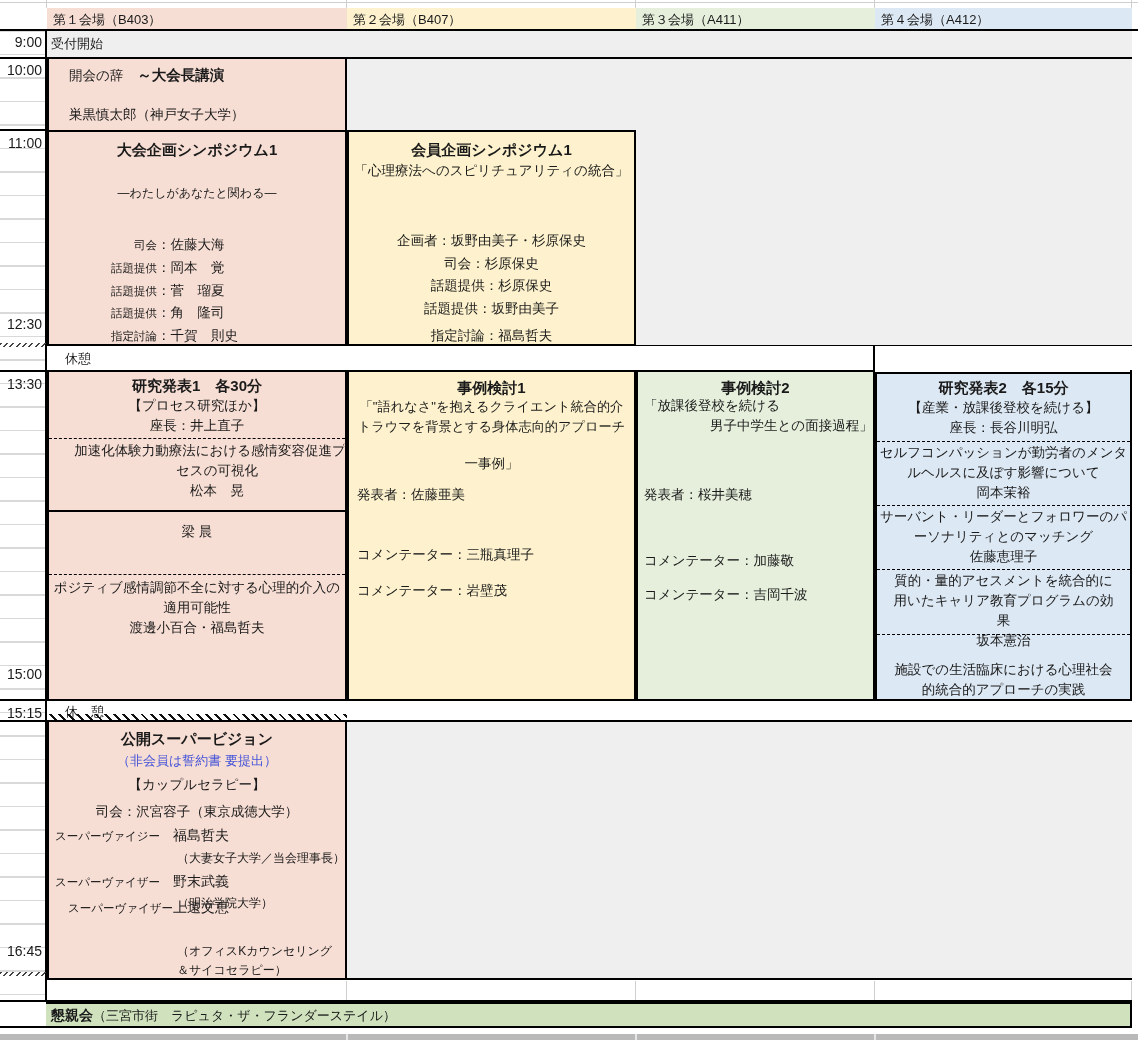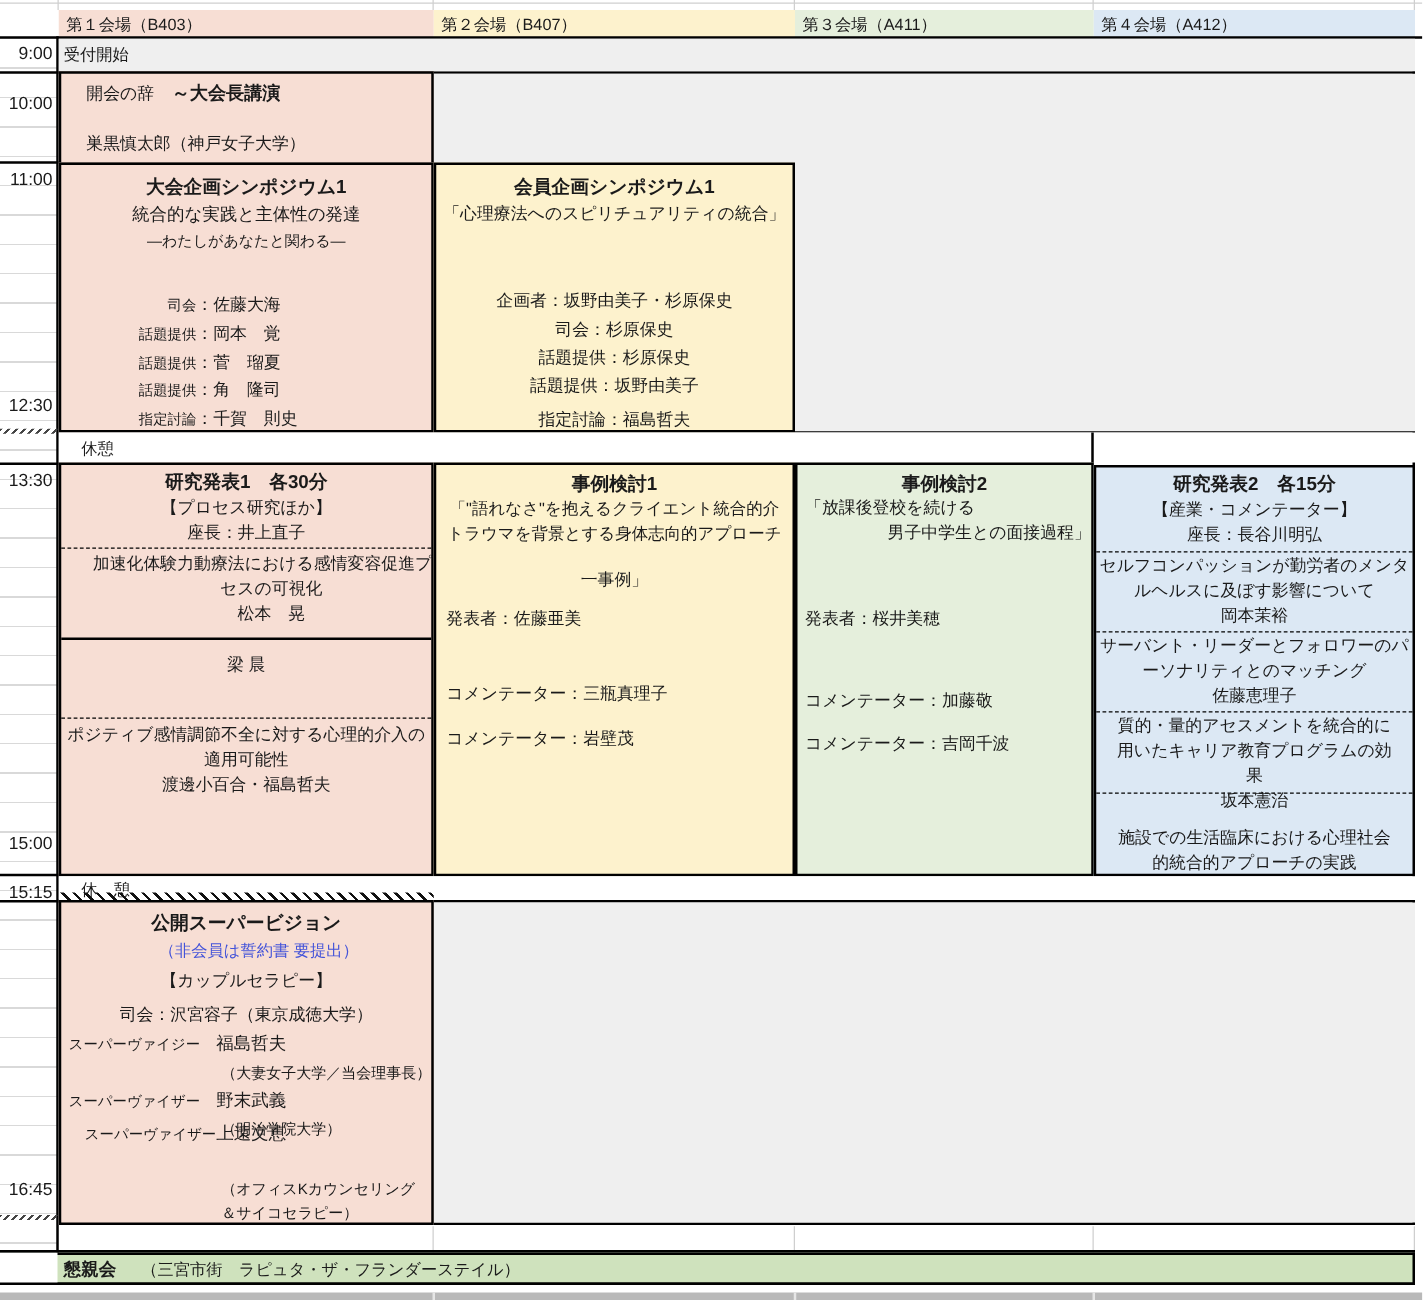--- a/index.html
+++ b/index.html
@@ -6,21 +6,21 @@
   #stage{
     position:relative;width:1138px;height:1040px;overflow:hidden;background:#ffffff;
     font-family:"Liberation Sans","DejaVu Sans",sans-serif;color:#1a1a1a;
   }
   .abs{position:absolute;box-sizing:border-box;}
   .cell{position:absolute;box-sizing:border-box;}
   .blk{position:absolute;box-sizing:border-box;border:2px solid #000;}
   .ctr{text-align:center;}
   .bold{font-weight:bold;}
   .t14{font-size:13.5px;line-height:20px;}
-  .t13{font-size:13px;line-height:19px;padding-left:20px;}
+  .t13{font-size:13px;line-height:19px;}
   .t12{font-size:12px;line-height:18px;}
   .title{font-size:15px;font-weight:bold;line-height:21px;}
   .hline{position:absolute;background:#000;}
   .gline{position:absolute;background:#cfcfcf;}
   .dashsep{border-top:1.5px dashed #000;}
   .solidsep{border-top:2px solid #000;}
   .hatch{position:absolute;background:repeating-linear-gradient(45deg,#111 0 2px,transparent 2px 6.5px);}
   .wavy{position:absolute;background:repeating-linear-gradient(135deg,#444 0 1.5px,transparent 1.5px 4.5px);}
   .timecol-grid{
     position:absolute;left:0;top:8px;width:46px;height:1026px;
@@ -47,21 +47,21 @@
   <div class="gline" style="left:874px;top:0;width:1px;height:8px;"></div>
   <div class="gline" style="left:1131px;top:0;width:1px;height:8px;"></div>
 
   <div class="cell t13" style="left:47px;top:8px;width:300px;height:22px;background:#f7ded4;padding:2px 0 0 6px;"><span>第１会場（B403）</span></div>
   <div class="cell t13" style="left:347px;top:8px;width:289px;height:22px;background:#fdf2cd;padding:2px 0 0 6px;"><span>第２会場（B407）</span></div>
   <div class="cell t13" style="left:636px;top:8px;width:239px;height:22px;background:#e5efdc;padding:2px 0 0 6px;"><span>第３会場（A411）</span></div>
   <div class="cell t13" style="left:875px;top:8px;width:257px;height:22px;background:#dce8f4;padding:2px 0 0 6px;"><span>第４会場（A412）</span></div>
 
   <div class="timecol-grid"></div>
   <div class="time" style="top:34px;">9:00</div>
-  <div class="time" style="top:74px;">10:00</div>
+  <div class="time" style="top:62px;">10:00</div>
   <div class="time" style="top:135px;">11:00</div>
   <div class="time" style="top:316px;">12:30</div>
   <div class="time" style="top:376px;">13:30</div>
   <div class="time" style="top:666px;">15:00</div>
   <div class="time" style="top:705px;">15:15</div>
   <div class="time" style="top:943px;">16:45</div>
   <div class="time" style="top:1007px;">18:00</div>
 
   <div class="hline" style="left:0;top:29px;width:1138px;height:2px;"></div>
   <div class="hline" style="left:0;top:57px;width:1132px;height:2px;"></div>
@@ -87,21 +87,20 @@
 
   <div class="blk" style="left:47px;top:57px;width:300px;height:75px;background:#f7ded4;">
     <div class="abs t14" style="left:20px;top:6px;white-space:nowrap;">
       <span>開会の辞</span><span style="display:inline-block;width:14px;"></span><span class="bold" style="font-size:14.5px;">～大会長講演</span>
     </div>
     <div class="abs t14" style="left:20px;top:46px;">巣黒慎太郎（神戸女子大学）</div>
   </div>
 
   <div class="blk" style="left:47px;top:130px;width:300px;height:216px;background:#f7ded4;">
     <div class="abs ctr title" style="left:0;top:7px;width:100%;">大会企画シンポジウム1</div>
-    <div class="abs ctr" style="left:0;top:31px;width:100%;font-size:14px;">統合的な実践と主体性の発達</div>
     <div class="abs ctr t12" style="left:0;top:52px;width:100%;">―わたしがあなたと関わる―</div>
     <div class="rolerow" style="top:103px;left:20px;"><span class="rolelabel">司会</span><span class="rolename">：佐藤大海</span></div>
     <div class="rolerow" style="top:126px;left:20px;"><span class="rolelabel">話題提供</span><span class="rolename">：岡本　覚</span></div>
     <div class="rolerow" style="top:149px;left:20px;"><span class="rolelabel">話題提供</span><span class="rolename">：菅　瑠夏</span></div>
     <div class="rolerow" style="top:171px;left:20px;"><span class="rolelabel">話題提供</span><span class="rolename">：角　隆司</span></div>
     <div class="rolerow" style="top:194px;left:20px;"><span class="rolelabel">指定討論</span><span class="rolename">：千賀　則史</span></div>
   </div>
 
   <div class="blk" style="left:347px;top:130px;width:289px;height:216px;background:#fdf2cd;">
     <div class="abs ctr title" style="left:0;top:7px;width:100%;">会員企画シンポジウム1</div>
@@ -152,21 +151,21 @@
     <div class="abs t14" style="left:6px;top:24px;white-space:nowrap;">「放課後登校を続ける</div>
     <div class="abs t14" style="left:72px;top:44px;white-space:nowrap;">男子中学生との面接過程」</div>
     <div class="abs t14" style="left:6px;top:113px;">発表者：桜井美穂</div>
     <div class="abs t14" style="left:6px;top:179px;">コメンテーター：加藤敬</div>
     <div class="abs t14" style="left:6px;top:213px;">コメンテーター：吉岡千波</div>
   </div>
 
   <div class="blk" style="left:875px;top:372px;width:257px;height:329px;background:#dce8f4;">
     <div style="height:64px;text-align:center;padding-top:3px;">
       <div class="title">研究発表2　各15分</div>
-      <div class="t14">【産業・コメンテーター】</div>
+      <div class="t14">【産業・放課後登校を続ける】</div>
       <div class="t14">座長：長谷川明弘</div>
     </div>
     <div class="dashsep talkc" style="height:62px;padding-top:1px;">
       <div class="t14" style="width:253px;">セルフコンパッションが勤労者のメンタルヘルスに及ぼす影響について</div>
       <div class="t14">岡本茉裕</div>
     </div>
     <div class="dashsep talkc" style="height:62px;padding-top:1px;">
       <div class="t14" style="width:253px;">サーバント・リーダーとフォロワーのパーソナリティとのマッチング</div>
       <div class="t14">佐藤恵理子</div>
     </div>

